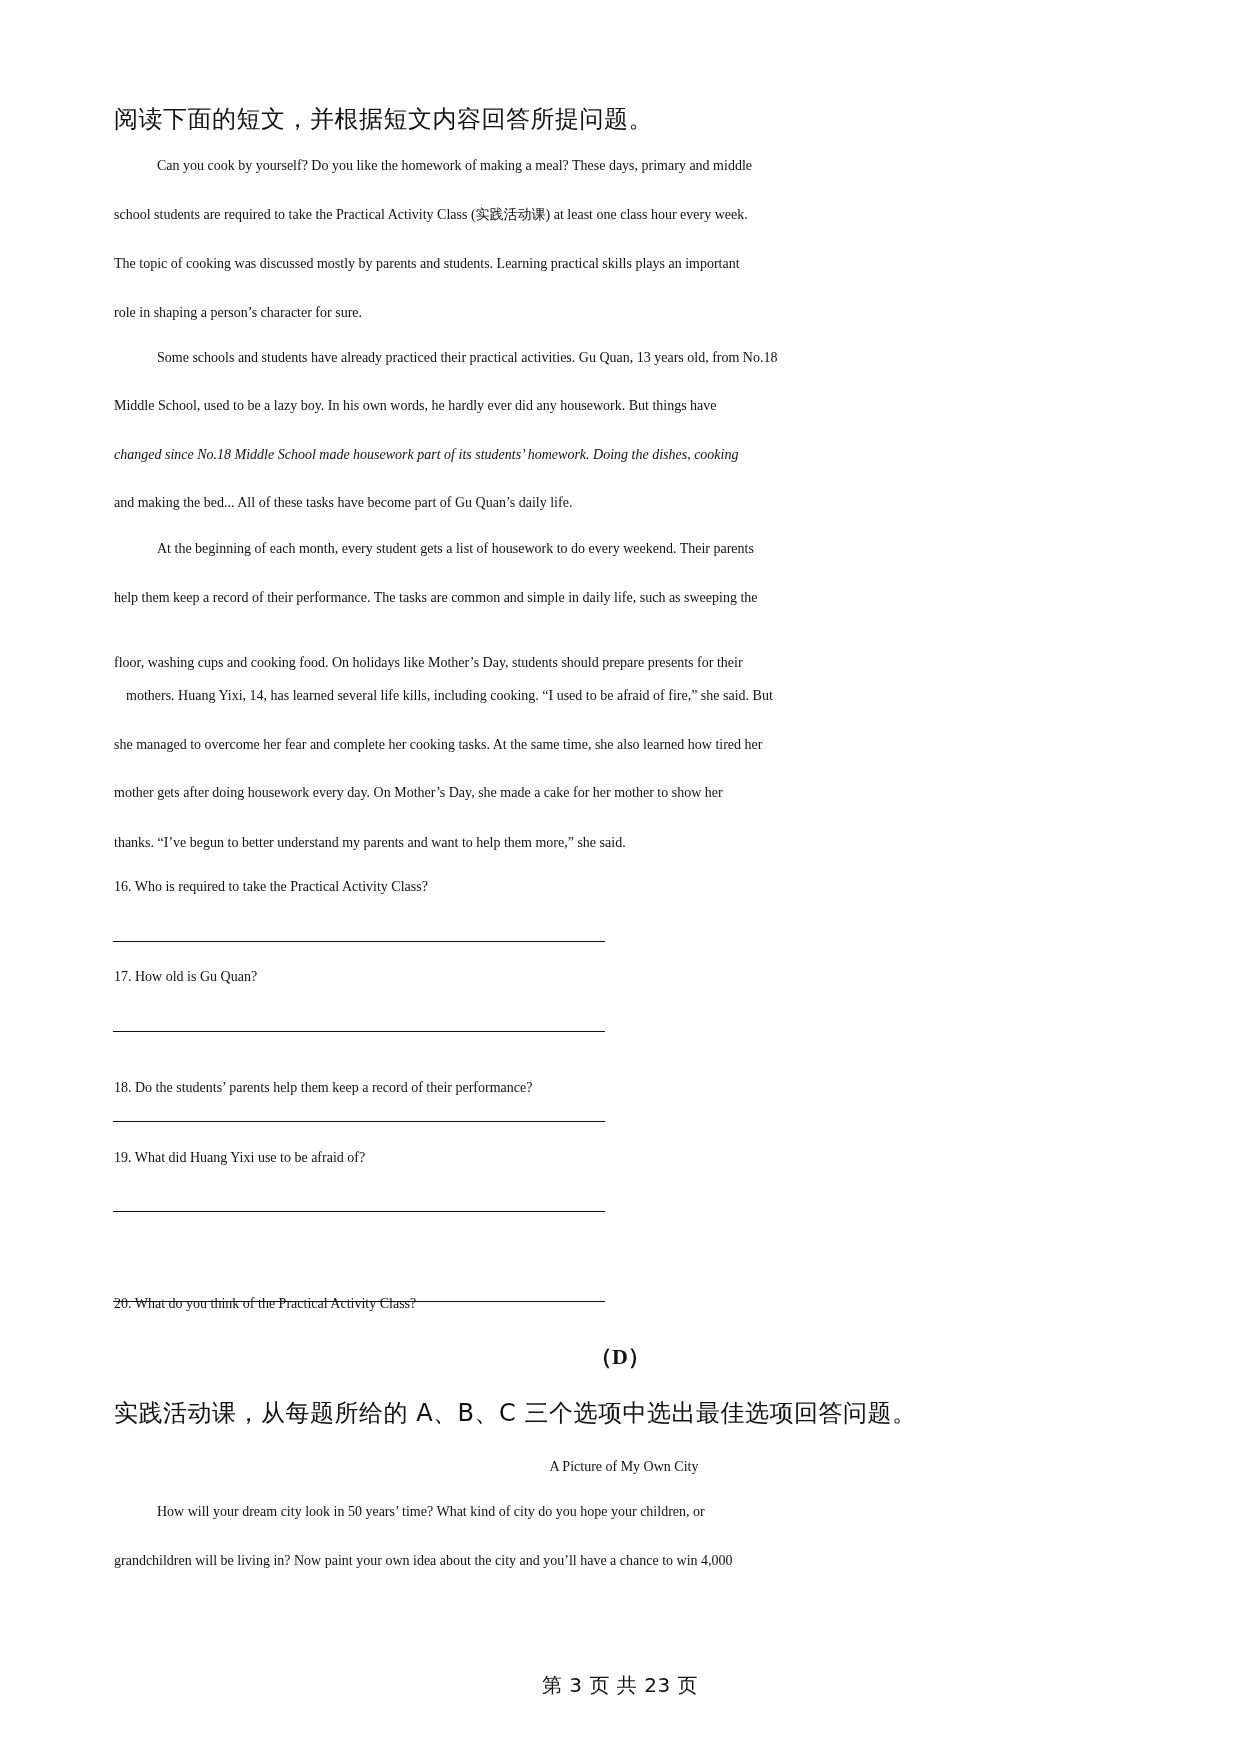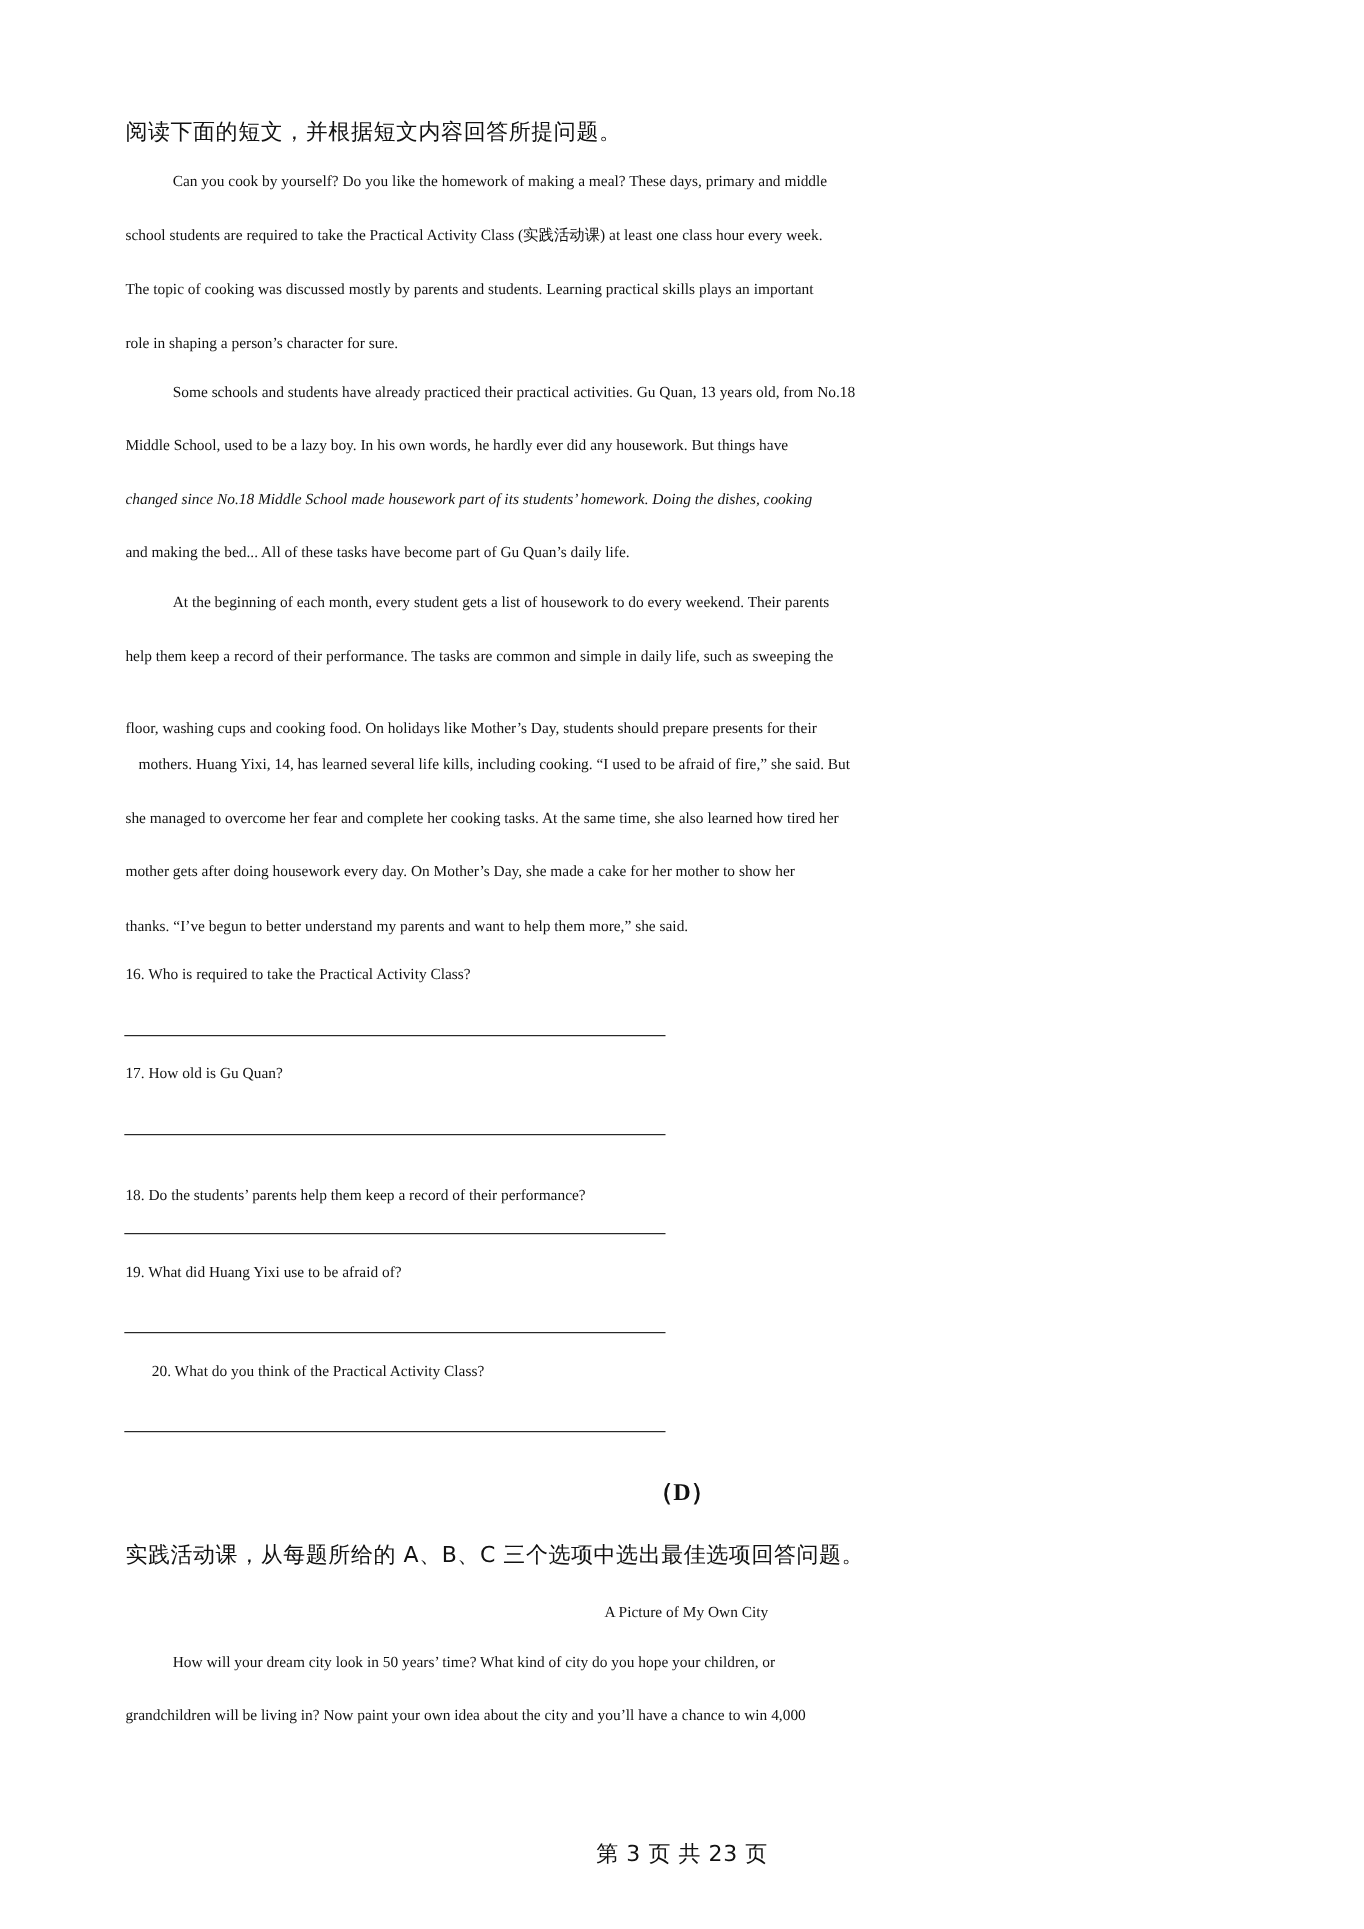--- a/index.html
+++ b/index.html
@@ -1,20 +1,20 @@
 <!DOCTYPE html>
 <html><head>
   <meta charset="utf-8">
   <style>
     html, body { margin: 0; padding: 0; background: #ffffff; }
     body { width: 1240px; height: 1754px; position: relative; overflow: hidden;
            font-family: "Liberation Serif", "DejaVu Serif", serif; color: #111111; }
     .line { position: absolute; left: 114px; font-size: 14px; line-height: 26px; white-space: nowrap; }
     .indent { left: 157px; }
-    .cjk { font-family: "DejaVu Sans", "Liberation Sans", sans-serif; font-size: 20px; letter-spacing: 0.5px; }
+    .cjk { font-family: "DejaVu Sans", "Liberation Sans", sans-serif; font-size: 24px; letter-spacing: 0.5px; }
     .underline { position: absolute; left: 113px; width: 492px; height: 0; border-top: 1.5px solid #111111; }
     .center { left: 0; width: 1240px; text-align: center; }
     .section-mark { font-weight: bold; font-size: 22px; }
     .footer { font-size: 20px; }
   </style>
 </head>
 <body>
 
 <div class="line cjk" style="top:106px;">阅读下面的短文，并根据短文内容回答所提问题。</div>
 
@@ -52,21 +52,21 @@
 </div>
 <div>
   <div class="line" style="top:1055px;margin-top:20px;">18. Do the students’ parents help them keep a record of their performance?</div>
   <div class="underline" style="top:1121px;"></div>
 </div>
 <div>
   <div class="line" style="top:1145px;">19. What did Huang Yixi use to be afraid of?</div>
   <div class="underline" style="top:1211px;"></div>
 </div>
 <div>
-  <div class="line" style="top:1235px;margin-left:24px;">20. What do you think of the Practical Activity Class?</div>
+  <div class="line" style="top:1291px;">20. What do you think of the Practical Activity Class?</div>
   <div class="underline" style="top:1301px;"></div>
 </div>
 
 <div class="line center section-mark" style="top:1344px;">（D）</div>
 <div class="line cjk" style="top:1400px;">实践活动课，从每题所给的 A、B、C 三个选项中选出最佳选项回答问题。</div>
 <div class="line center" style="top:1454px; padding-left:4px;">A Picture of My Own City</div>
 <div>
   <div class="line indent" style="top:1499px;">How will your dream city look in 50 years’ time? What kind of city do you hope your children, or</div>
   <div class="line" style="top:1548px;">grandchildren will be living in? Now paint your own idea about the city and you’ll have a chance to win 4,000</div>
 </div>

